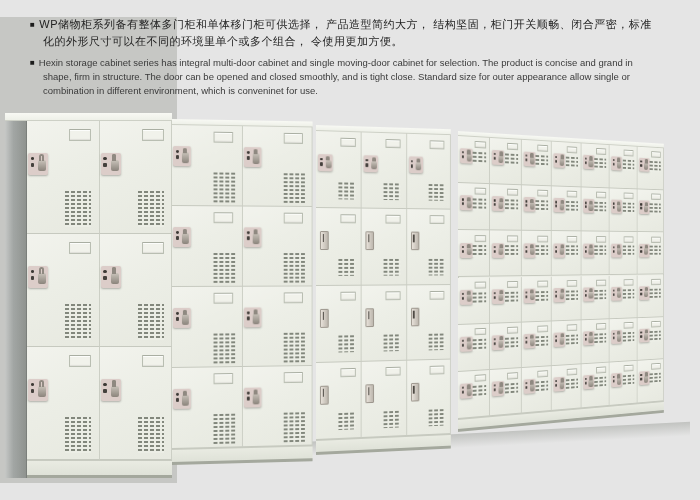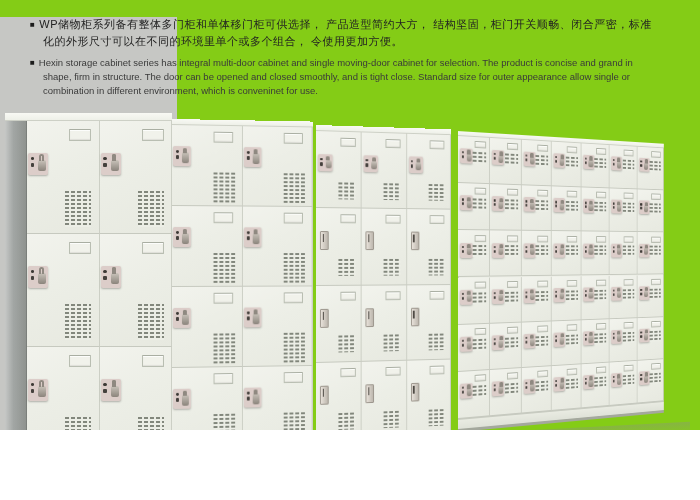--- a/index.html
+++ b/index.html
@@ -1,16 +1,16 @@
 <!DOCTYPE html>
 <html><head>
 <meta charset="utf-8">
 <style>
   html,body{margin:0;padding:0;background:#ffffff;}
-  .page{position:relative;width:700px;height:430px;overflow:hidden;background:#84cc16;
+  .page{position:relative;width:700px;height:500px;overflow:hidden;background:#e5e5e5;
         font-family:"Liberation Sans","DejaVu Sans",sans-serif;}
 
   
   .backdrop{position:absolute;left:0;top:17px;width:177px;height:466px;background:#c6c7c4;z-index:0;}
 
   
   .intro{position:absolute;left:30px;top:16px;width:632px;z-index:50;color:#2e2e2e;}
   .intro p{margin:0;padding-left:13px;text-indent:-13px;}
   .para-zh{font-size:11px;line-height:16px;letter-spacing:.5px;margin-bottom:7px !important;color:#222;}
   .para-en{font-size:9.5px;line-height:14px;color:#3a3a3a;}

